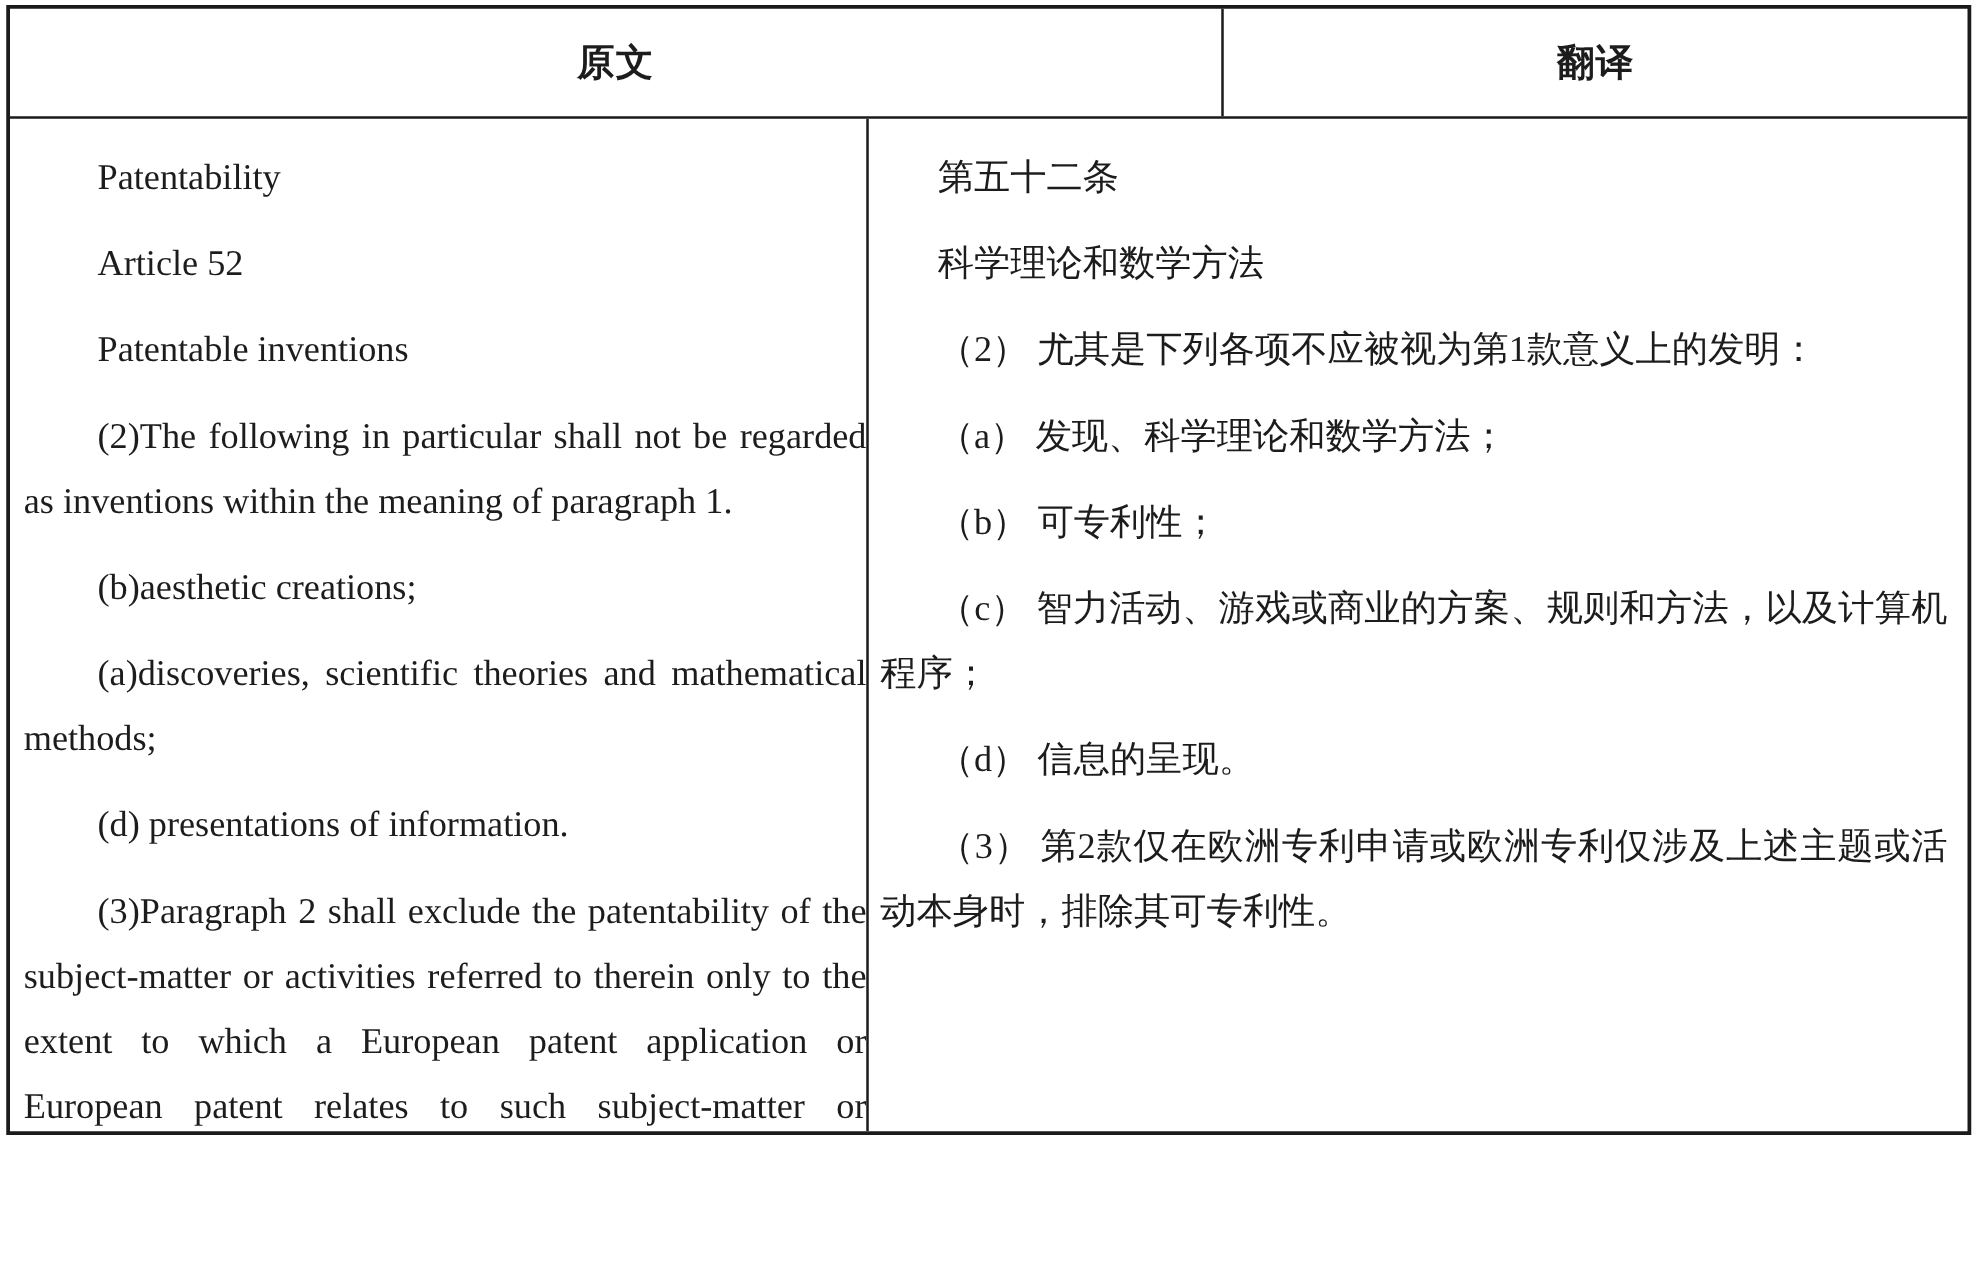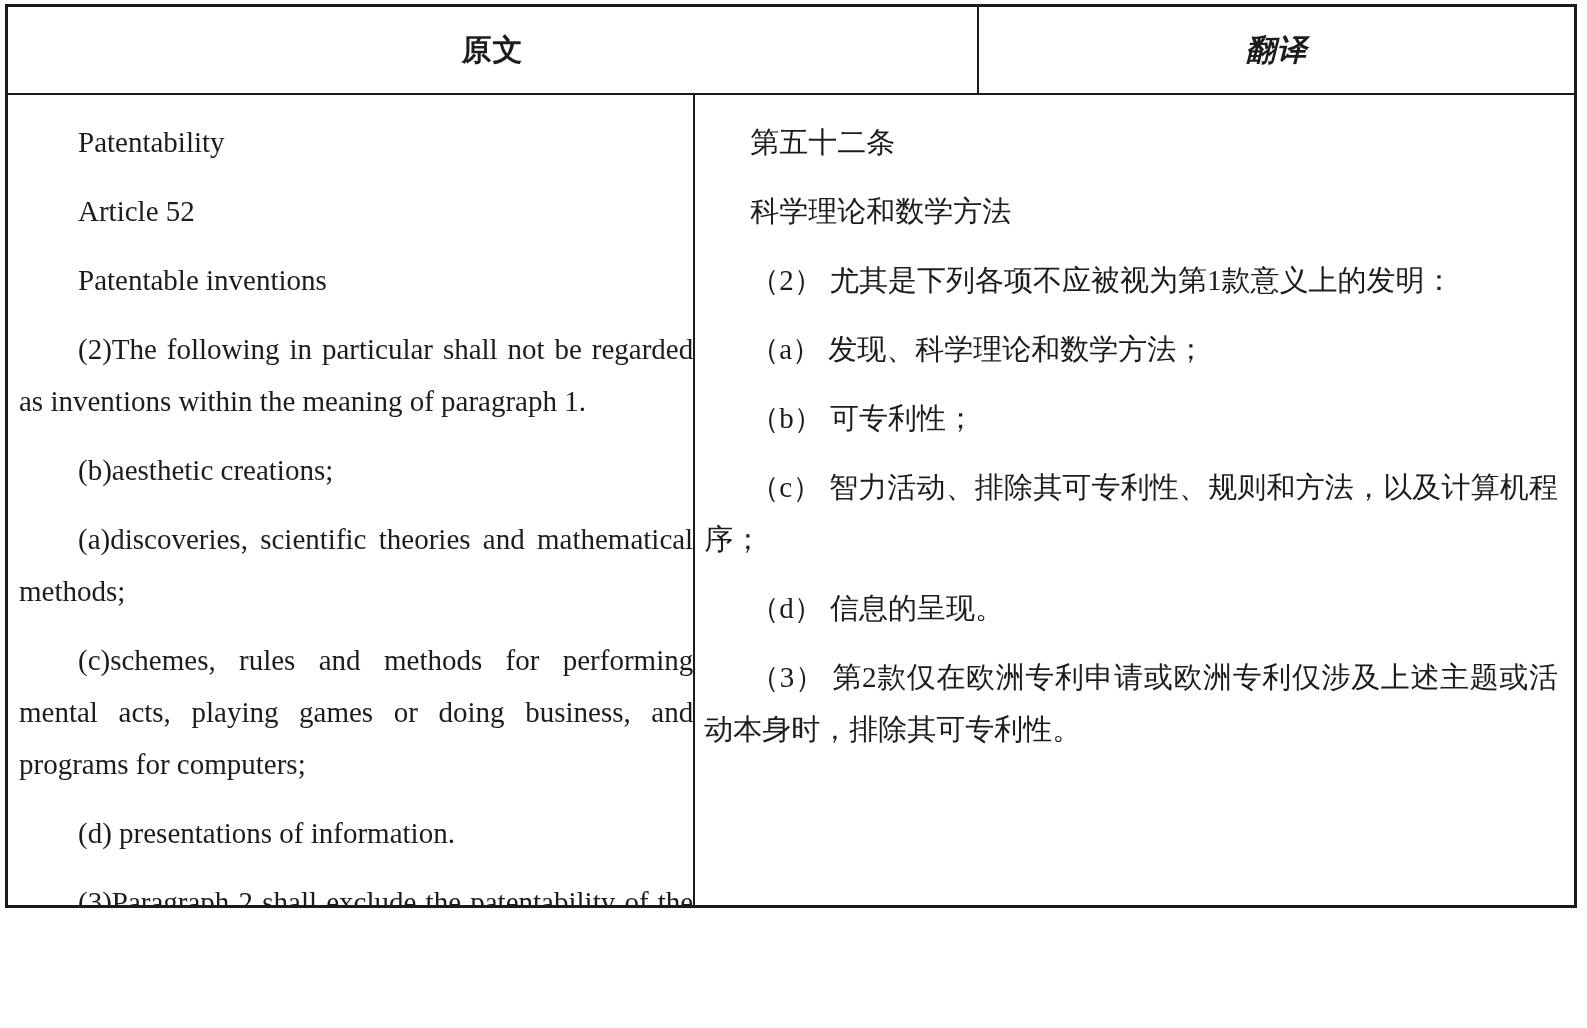--- a/index.html
+++ b/index.html
@@ -41,21 +41,20 @@
     font-size: 30px;
     letter-spacing: 1px;
     box-sizing: border-box;
   }
   .header-cell.col-source {
     width: 971px;
     border-right: 2px solid #1b1b1b;
   }
   .header-cell.col-translation {
     flex: 1 1 auto;
-    font-style: italic;
   }
   .body-row {
     flex: 1 1 auto;
     display: flex;
     overflow: hidden;
   }
   .body-cell {
     box-sizing: border-box;
     font-size: 29px;
     line-height: 52px;
@@ -92,28 +91,27 @@
     <div class="header-cell col-translation">翻译</div>
   </div>
   <div class="body-row">
     <div class="body-cell col-source">
         <p class="para">Patentability</p>
         <p class="para">Article 52</p>
         <p class="para">Patentable inventions</p>
         <p class="para">(2)The following in particular shall not be regarded as inventions within the meaning of paragraph 1.</p>
         <p class="para">(b)aesthetic creations;</p>
         <p class="para">(a)discoveries, scientific theories and mathematical methods;</p>
-        <p class="para">(c)schemes, rules and methods for performing mental acts, playing games or doing business, and programs for computers;</p>
         <p class="para">(d) presentations of information.</p>
         <p class="para">(3)Paragraph 2 shall exclude the patentability of the subject-matter or activities referred to therein only to the extent to which a European patent application or European patent relates to such subject-matter or activities as such.</p>
       </div>
     <div class="body-cell col-translation">
         <p class="para">第五十二条</p>
         <p class="para">科学理论和数学方法</p>
         <p class="para">（2） 尤其是下列各项不应被视为第1款意义上的发明：</p>
         <p class="para">（a） 发现、科学理论和数学方法；</p>
         <p class="para">（b） 可专利性；</p>
-        <p class="para">（c） 智力活动、排除其可专利性、规则和方法，以及计算机程序；</p>
+        <p class="para">（c） 智力活动、游戏或商业的方案、规则和方法，以及计算机程序；</p>
         <p class="para">（d） 信息的呈现。</p>
         <p class="para">（3） 第2款仅在欧洲专利申请或欧洲专利仅涉及上述主题或活动本身时，排除其可专利性。</p>
       </div>
   </div>
 </div>
 
 </body></html>

